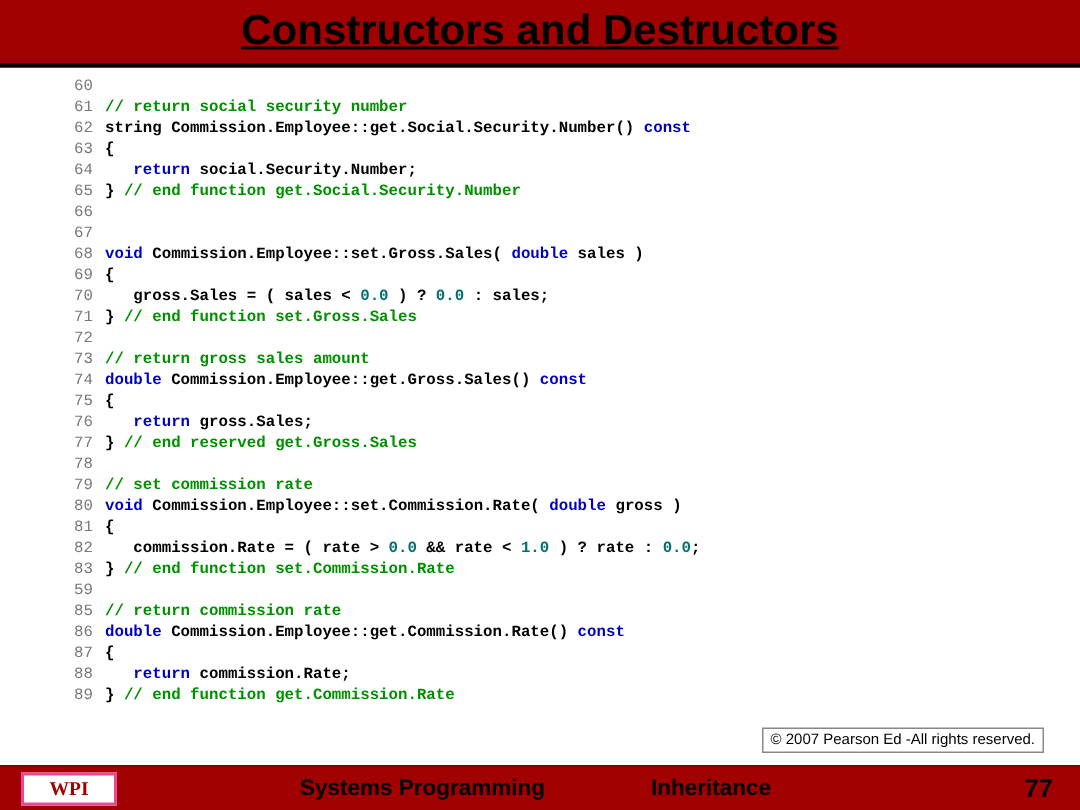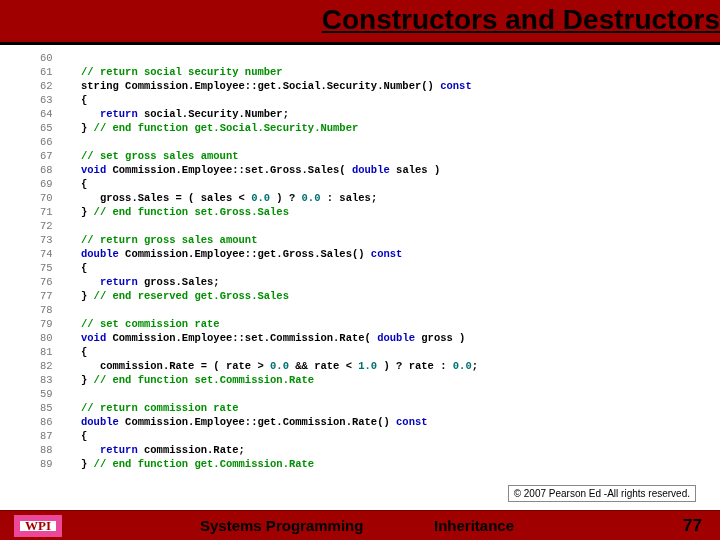--- a/index.html
+++ b/index.html
@@ -13,62 +13,63 @@
   .header {
     width: 100%;
     background: #a00000;
     padding: 4px 0 6px;
     border-bottom: 3px solid #000;
   }
   .header h1 {
     color: #000;
     font-weight: bold;
     font-size: 28px;
-    text-align: right;
+    text-align: center;
     line-height: 1.15;
     text-decoration: underline;
   }
   .code-block {
     padding: 6px 0 0 40px;
     font-family: "Courier New", monospace;
     font-size: 10.5px;
     line-height: 14px;
     color: #000;
     font-weight: bold;
   }
   .code-row { display: flex; white-space: pre; }
   .gutter {
     width: 22px;
+    text-align: right;
     color: #777;
-    margin-right: 19px;
+    margin-right: 8px;
     font-weight: normal;
     flex-shrink: 0;
   }
   .cm  { color: #009000; }  
   .kw  { color: #0000c0; }  
   .id  { color: #000; }
   .num { color: #007070; }  
   .footer {
     position: absolute;
     left: 0; right: 0; bottom: 0;
     height: 30px;
     background: #a00000;
     display: flex;
     align-items: center;
     padding: 0 14px;
     border-top: 1px solid #700;
   }
   .logo {
-    width: 48px; height: 22px;
+    width: 64px; height: 22px;
     background: #fff;
     display: flex; align-items: center; justify-content: center;
     font-family: Georgia, serif;
     font-weight: bold; font-size: 13px;
     color: #a00000;
-    border: 6px solid #ec4899;
+    border: 2px solid #ec4899;
   }
   .foot-left {
     position: absolute; left: 200px;
     color: #000; font-weight: bold; font-size: 15px;
   }
   .foot-mid {
     position: absolute; left: 420px;
     color: #000; font-weight: bold; font-size: 15px; margin-left: 14px;
   }
   .foot-right {
@@ -95,21 +96,21 @@
 </div>
 
 <div class="code-block" id="code-block">
     <div class="code-row"><span class="gutter">60</span><span></span></div>
     <div class="code-row"><span class="gutter">61</span><span><span class="cm">// return social security number</span></span></div>
     <div class="code-row"><span class="gutter">62</span><span><span class="id">string Commission.Employee::get.Social.Security.Number() </span><span class="kw">const</span></span></div>
     <div class="code-row"><span class="gutter">63</span><span><span class="id">{</span></span></div>
     <div class="code-row"><span class="gutter">64</span><span><span class="id">   </span><span class="kw">return</span><span class="id"> social.Security.Number;</span></span></div>
     <div class="code-row"><span class="gutter">65</span><span><span class="id">} </span><span class="cm">// end function get.Social.Security.Number</span></span></div>
     <div class="code-row"><span class="gutter">66</span><span></span></div>
-    <div class="code-row"><span class="gutter">67</span><span><span class="cm">// set gross sales amount</span></span></div>
+    <div class="code-row"><span class="gutter">67</span></div>
     <div class="code-row"><span class="gutter">68</span><span><span class="kw">void</span><span class="id"> Commission.Employee::set.Gross.Sales( </span><span class="kw">double</span><span class="id"> sales )</span></span></div>
     <div class="code-row"><span class="gutter">69</span><span><span class="id">{</span></span></div>
     <div class="code-row"><span class="gutter">70</span><span><span class="id">   gross.Sales = ( sales &lt; </span><span class="num">0.0</span><span class="id"> ) ? </span><span class="num">0.0</span><span class="id"> : sales;</span></span></div>
     <div class="code-row"><span class="gutter">71</span><span><span class="id">} </span><span class="cm">// end function set.Gross.Sales</span></span></div>
     <div class="code-row"><span class="gutter">72</span><span></span></div>
     <div class="code-row"><span class="gutter">73</span><span><span class="cm">// return gross sales amount</span></span></div>
     <div class="code-row"><span class="gutter">74</span><span><span class="kw">double</span><span class="id"> Commission.Employee::get.Gross.Sales() </span><span class="kw">const</span></span></div>
     <div class="code-row"><span class="gutter">75</span><span><span class="id">{</span></span></div>
     <div class="code-row"><span class="gutter">76</span><span><span class="id">   </span><span class="kw">return</span><span class="id"> gross.Sales;</span></span></div>
     <div class="code-row"><span class="gutter">77</span><span><span class="id">} </span><span class="cm">// end reserved get.Gross.Sales</span></span></div>

